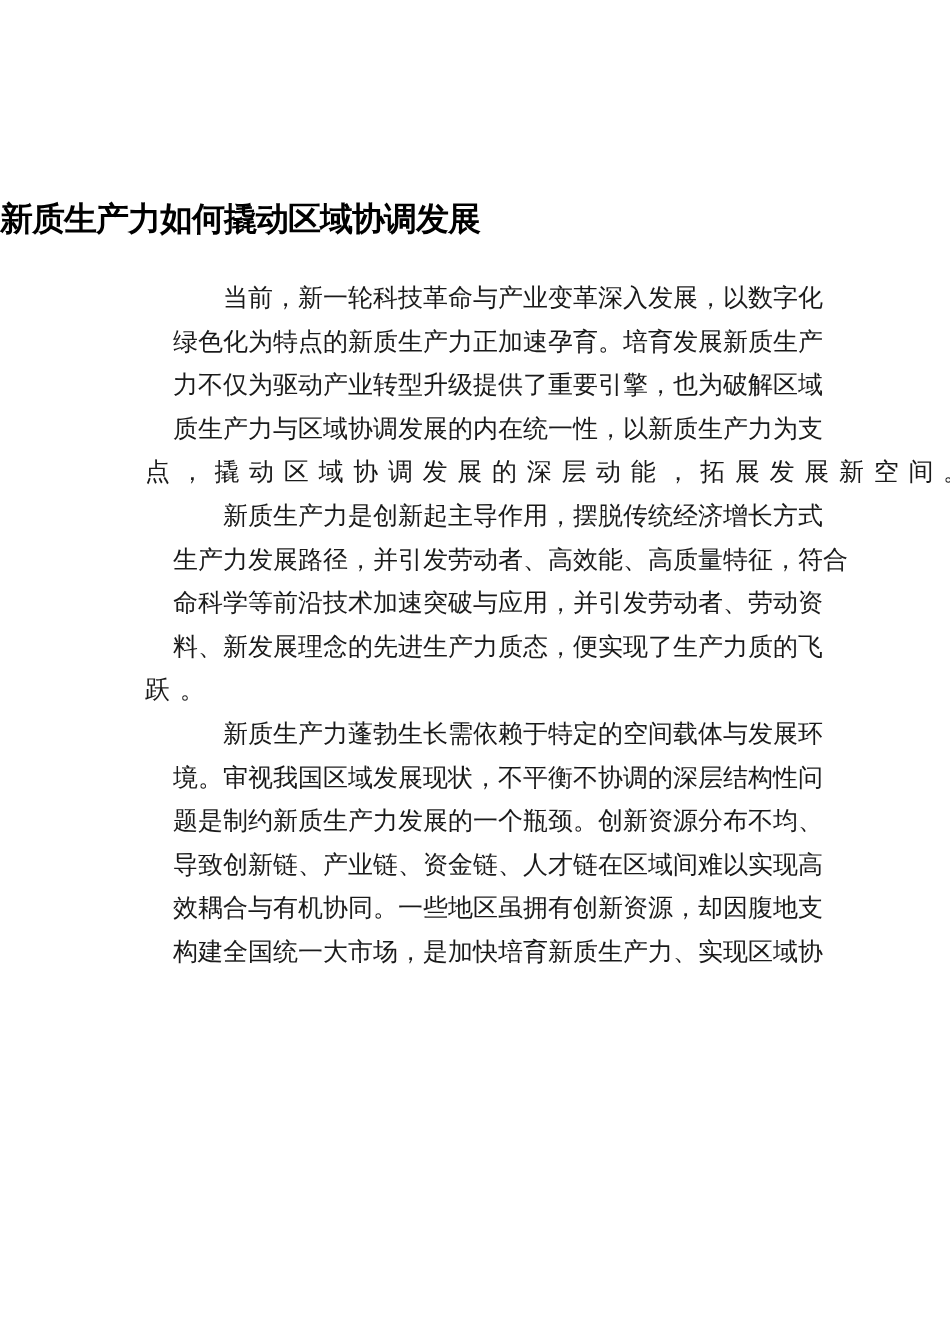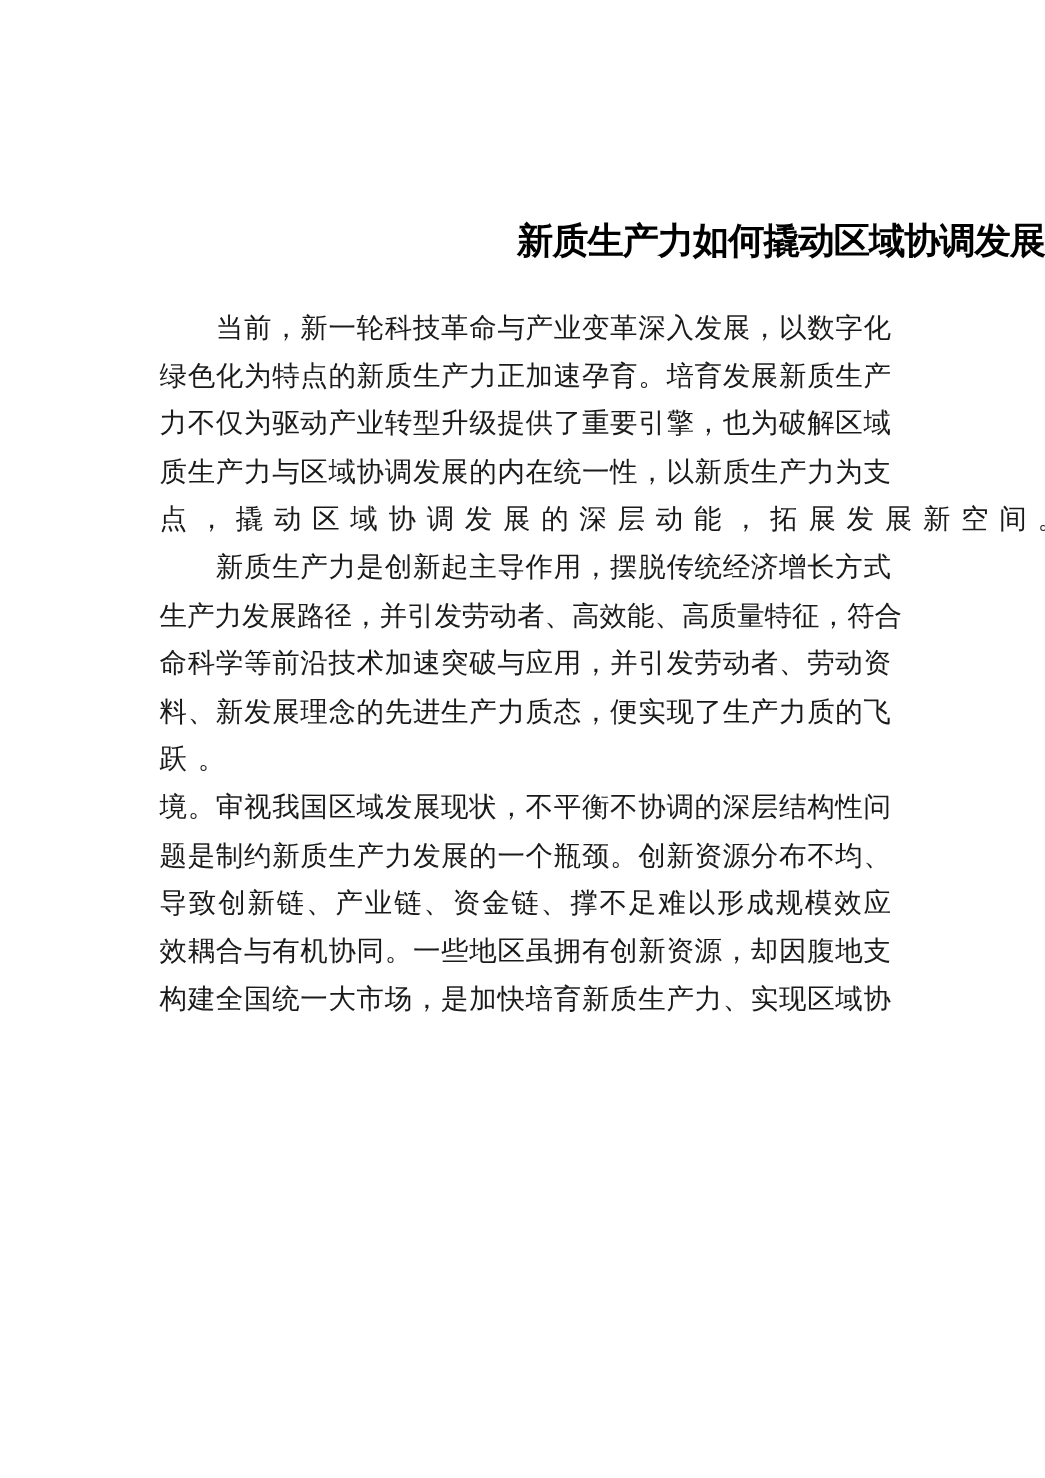--- a/index.html
+++ b/index.html
@@ -19,21 +19,21 @@
       position: absolute;
       left: 0; top: 0;
       width: 950px; height: 1344px;
       background: #ffffff;
     }
     .title {
       position: absolute;
       top: 174px;
       left: 0;
       width: 950px;
-      text-align: right;
+      text-align: left;
       font-family: "DejaVu Serif", "Liberation Serif", serif;
       font-weight: bold;
       font-size: 33px;
       line-height: 46px;
       letter-spacing: -1px;
       color: #000000;
     }
     .body-text {
       position: absolute;
       left: 145px;
@@ -47,20 +47,21 @@
       font-family: "DejaVu Sans", "Liberation Sans", sans-serif;
       font-size: 25px;
       white-space: nowrap;
       letter-spacing: 9.7px;
       color: #1a1a1a;
     }
     .line.full {
       text-align-last: justify;
       text-align: justify;
       letter-spacing: 0;
+      margin-left: 28px;
     }
   </style>
 </head>
 <body>
 
 <div class="page">
   <h1 class="title">新质生产力如何撬动区域协调发展</h1>
 
   <div class="body-text">
 
@@ -74,20 +75,21 @@
 
     <div>
       <span class="line full">　　新质生产力是创新起主导作用，摆脱传统经济增长方式</span>
       <span class="line full">生产力发展路径，并引发劳动者、高效能、高质量特征，符合</span>
       <span class="line full">命科学等前沿技术加速突破与应用，并引发劳动者、劳动资</span>
       <span class="line full">料、新发展理念的先进生产力质态，便实现了生产力质的飞</span>
       <span class="line">跃。</span>
     </div>
 
     <div>
+      <span class="line full">　　新质生产力蓬勃生长需依赖于特定的空间载体与发展环</span>
       <span class="line full">境。审视我国区域发展现状，不平衡不协调的深层结构性问</span>
       <span class="line full">题是制约新质生产力发展的一个瓶颈。创新资源分布不均、</span>
-      <span class="line full">导致创新链、产业链、资金链、撑不足难以形成规模效应</span>
+      <span class="line full">导致创新链、产业链、资金链、人才链在区域间难以实现高</span>
       <span class="line full">效耦合与有机协同。一些地区虽拥有创新资源，却因腹地支</span>
       <span class="line full">构建全国统一大市场，是加快培育新质生产力、实现区域协</span>
     </div>
   </div>
 </div>
 
 </body></html>

